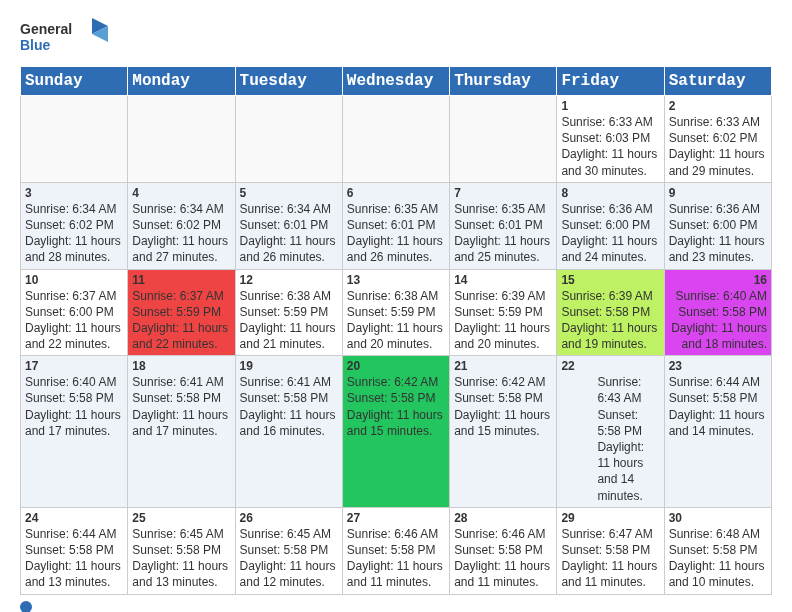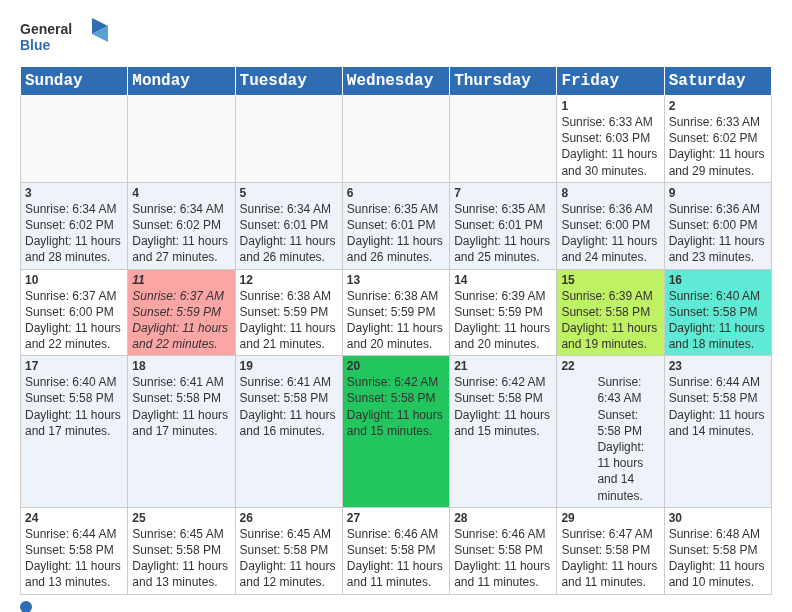--- a/index.html
+++ b/index.html
@@ -207,21 +207,21 @@
 Daylight: 11 hours and 23 minutes.</div>
           </td>
         </tr>
         <tr>
           <td style="background: rgb(255, 255, 255);">
             <span class="day-number">10</span>
             <div class="day-info" style="white-space: pre-line;">Sunrise: 6:37 AM
 Sunset: 6:00 PM
 Daylight: 11 hours and 22 minutes.</div>
           </td>
-          <td style="background: #fca5a5; font-style: italic;">
+          <td style="background: #ef4444;">
             <span class="day-number">11</span>
             <div class="day-info" style="white-space: pre-line;">Sunrise: 6:37 AM
 Sunset: 5:59 PM
 Daylight: 11 hours and 22 minutes.</div>
           </td>
           <td style="background: rgb(255, 255, 255);">
             <span class="day-number">12</span>
             <div class="day-info" style="white-space: pre-line;">Sunrise: 6:38 AM
 Sunset: 5:59 PM
 Daylight: 11 hours and 21 minutes.</div>
@@ -237,21 +237,21 @@
             <div class="day-info" style="white-space: pre-line;">Sunrise: 6:39 AM
 Sunset: 5:59 PM
 Daylight: 11 hours and 20 minutes.</div>
           </td>
           <td style="background: #bef264;">
             <span class="day-number">15</span>
             <div class="day-info" style="white-space: pre-line;">Sunrise: 6:39 AM
 Sunset: 5:58 PM
 Daylight: 11 hours and 19 minutes.</div>
           </td>
-          <td style="background: #5eead4;">
+          <td style="background: #d946ef; text-align: right;">
             <span class="day-number">16</span>
             <div class="day-info" style="white-space: pre-line;">Sunrise: 6:40 AM
 Sunset: 5:58 PM
 Daylight: 11 hours and 18 minutes.</div>
           </td>
         </tr>
         <tr>
           <td style="background: rgb(238, 243, 250);">
             <span class="day-number">17</span>
             <div class="day-info" style="white-space: pre-line;">Sunrise: 6:40 AM

